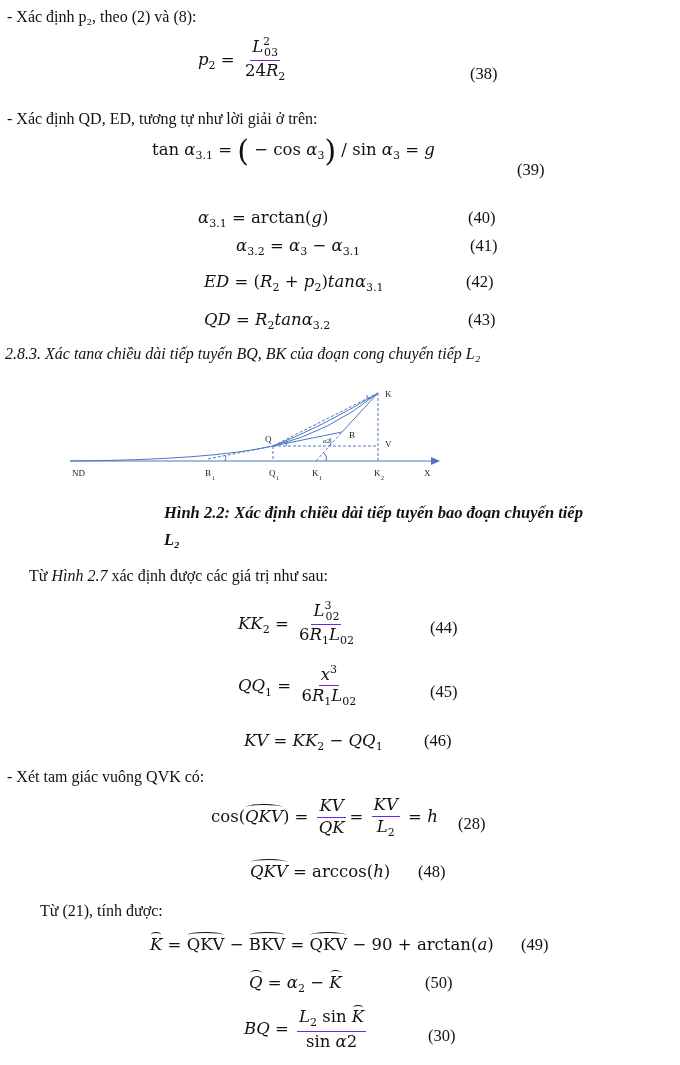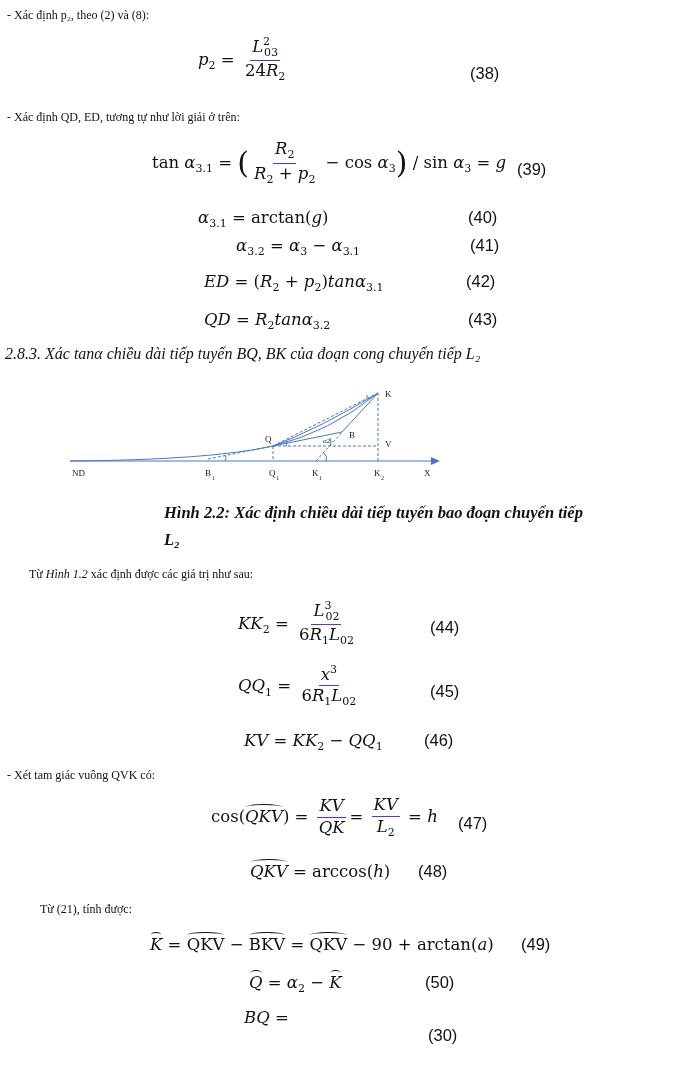--- a/index.html
+++ b/index.html
@@ -1,22 +1,22 @@
 <!DOCTYPE html>
 <html><head>
 <meta charset="utf-8">
 <style>
   html, body { margin:0; padding:0; background:#ffffff; }
   body { width:680px; height:1065px; position:relative; overflow:hidden;
          font-family:"Liberation Serif", serif; color:#111; font-size:16px; }
   .abs { position:absolute; white-space:nowrap; }
-  .para { font-size:12px; }
+  .para { font-size:16px; }
   .eq { font-family:"DejaVu Serif", serif; font-size:16.5px; font-style:normal; }
   .eq i { font-style:italic; }
-  .num { font-family:Liberation Sans, sans-serif; font-size:16.5px; }
+  .num { font-family:Liberation Serif, serif; font-size:16.5px; }
   .frac { display:inline-flex; flex-direction:column; align-items:center; vertical-align:middle; margin:0 3px; }
   .frac .top { padding:0 2px 1px; border-bottom:1px solid #6d28d9; line-height:1.15; }
   .frac .bot { padding:1px 2px 0; line-height:1.15; }
   sub, sup { font-size:11px; }
   .big-paren { font-size:30px; vertical-align:middle; font-weight:200; line-height:0; }
   .hat { position:relative; display:inline-block; }
   .hat::before { content:""; position:absolute; left:1px; right:1px; top:-3px; height:5px;
                  border-top:1px solid #111; border-radius:50% 50% 0 0; }
   .heading { font-style:italic; font-size:16px; }
   .caption { font-weight:bold; font-style:italic; font-size:16.5px; }
@@ -31,24 +31,21 @@
   <i>p</i><sub>2</sub> = <span class="frac">
       <span class="top"><i>L</i><sup>2</sup><sub style="margin-left:-6px">03</sub></span>
       <span class="bot">24<i>R</i><sub>2</sub></span>
     </span>
 </div>
 <div class="abs num" style="left:470px;top:64px;">(38)</div>
 
 <div class="abs para" style="left:7px;top:110px;">- Xác định QD, ED, tương tự như lời giải ở trên:</div>
 
 <div class="abs eq" style="left:152px;top:140px;">
-  tan <i>α</i><sub>3.1</sub> = <span class="big-paren">(</span><span class="frac">
-      <span class="top"><i>R</i><sub>2</sub></span>
-      <span class="bot"><i>R</i><sub>2</sub> + <i>p</i><sub>2</sub></span>
-    </span> − cos <i>α</i><sub>3</sub><span class="big-paren">)</span> / sin <i>α</i><sub>3</sub> = <i>g</i>
+  tan <i>α</i><sub>3.1</sub> = <span class="big-paren">(</span> − cos <i>α</i><sub>3</sub><span class="big-paren">)</span> / sin <i>α</i><sub>3</sub> = <i>g</i>
 </div>
 <div class="abs num" style="left:517px;top:160px;">(39)</div>
 
 <div class="abs eq" style="left:198px;top:208px;"><i>α</i><sub>3.1</sub> = arctan(<i>g</i>)</div>
 <div class="abs num" style="left:468px;top:208px;">(40)</div>
 
 <div class="abs eq" style="left:198px;top:236px;margin-left:38px;"><i>α</i><sub>3.2</sub> = <i>α</i><sub>3</sub> − <i>α</i><sub>3.1</sub></div>
 <div class="abs num" style="left:470px;top:236px;text-align:right;">(41)</div>
 
 <div class="abs eq" style="left:204px;top:272px;"><i>ED</i> = (<i>R</i><sub>2</sub> + <i>p</i><sub>2</sub>)<i>tanα</i><sub>3.1</sub></div>
@@ -102,21 +99,21 @@
     <text x="325" y="17">K</text>
     <text x="325" y="67">V</text>
     <text x="263" y="63" style="font-size:7px">α2</text>
   </g>
 </svg>
 
 <div class="abs caption" style="left:164px;top:503px;">Hình 2.2: Xác định chiều dài tiếp tuyến bao đoạn chuyển tiếp</div>
 <div class="abs caption" style="left:164px;top:530px;">L₂</div>
 
 <div class="abs para" style="left:29px;top:567px;">
-  <span>Từ </span><i>Hình 1.2</i><span> xác định được các giá trị như sau:</span>
+  <span>Từ </span><i>Hình 2.7</i><span> xác định được các giá trị như sau:</span>
 </div>
 
 <div class="abs eq" style="left:238px;top:600px;">
   <i>KK</i><sub>2</sub> = <span class="frac">
       <span class="top"><i>L</i><sup>3</sup><sub style="margin-left:-6px">02</sub></span>
       <span class="bot">6<i>R</i><sub>1</sub><i>L</i><sub>02</sub></span>
     </span>
 </div>
 <div class="abs num" style="left:430px;top:618px;">(44)</div>
 
@@ -135,31 +132,34 @@
 
 <div class="abs eq" style="left:211px;top:796px;">
   cos(<span class="hat"><i>QKV</i></span>) = <span class="frac">
       <span class="top"><i>KV</i></span>
       <span class="bot"><i>QK</i></span>
     </span>= <span class="frac">
       <span class="top"><i>KV</i></span>
       <span class="bot"><i>L</i><sub>2</sub></span>
     </span> = <i>h</i>
 </div>
-<div class="abs num" style="left:458px;top:814px;">(47)</div>
+<div class="abs num" style="left:458px;top:814px;">(28)</div>
 
 <div class="abs eq" style="left:250px;top:862px;"><span class="hat"><i>QKV</i></span> = arccos(<i>h</i>)</div>
 <div class="abs num" style="left:418px;top:862px;">(48)</div>
 
 <div class="abs para" style="left:40px;top:902px;">Từ (21), tính được:</div>
 
 <div class="abs eq" style="left:150px;top:935px;">
   <span class="hat"><i>K</i></span> = <span class="hat">QKV</span> − <span class="hat">BKV</span> = <span class="hat">QKV</span> − 90 + arctan(<i>a</i>)
 </div>
 <div class="abs num" style="left:521px;top:935px;">(49)</div>
 
 <div class="abs eq" style="left:249px;top:973px;"><span class="hat"><i>Q</i></span> = <i>α</i><sub>2</sub> − <span class="hat"><i>K</i></span></div>
 <div class="abs num" style="left:425px;top:973px;">(50)</div>
 
 <div class="abs eq" style="left:244px;top:1008px;">
-  <i>BQ</i> = 
+  <i>BQ</i> = <span class="frac">
+      <span class="top"><i>L</i><sub>2</sub> sin <span class="hat"><i>K</i></span></span>
+      <span class="bot">sin <i>α</i>2</span>
+    </span>
 </div>
 <div class="abs num" style="left:428px;top:1026px;">(30)</div>
 
 </body></html>

